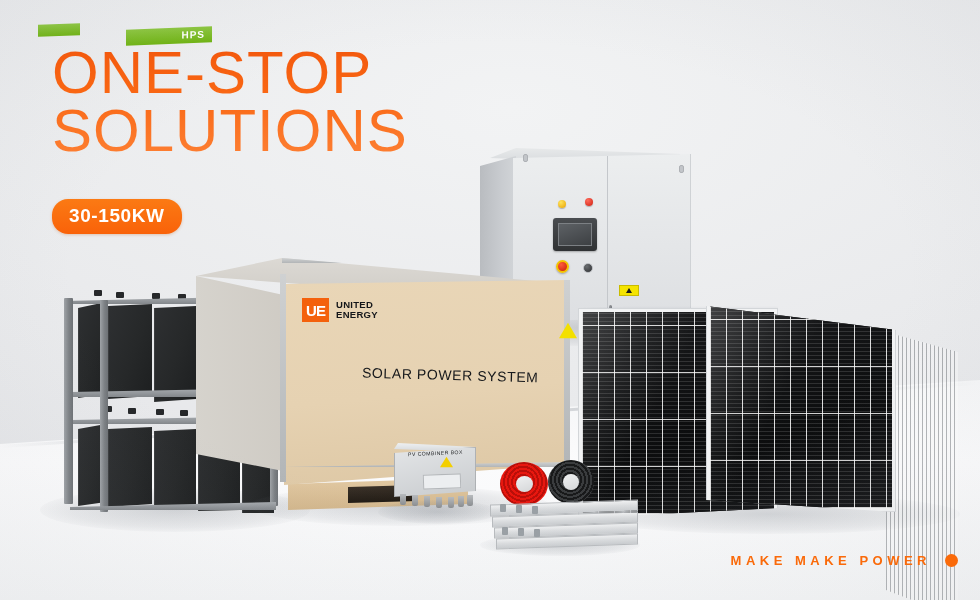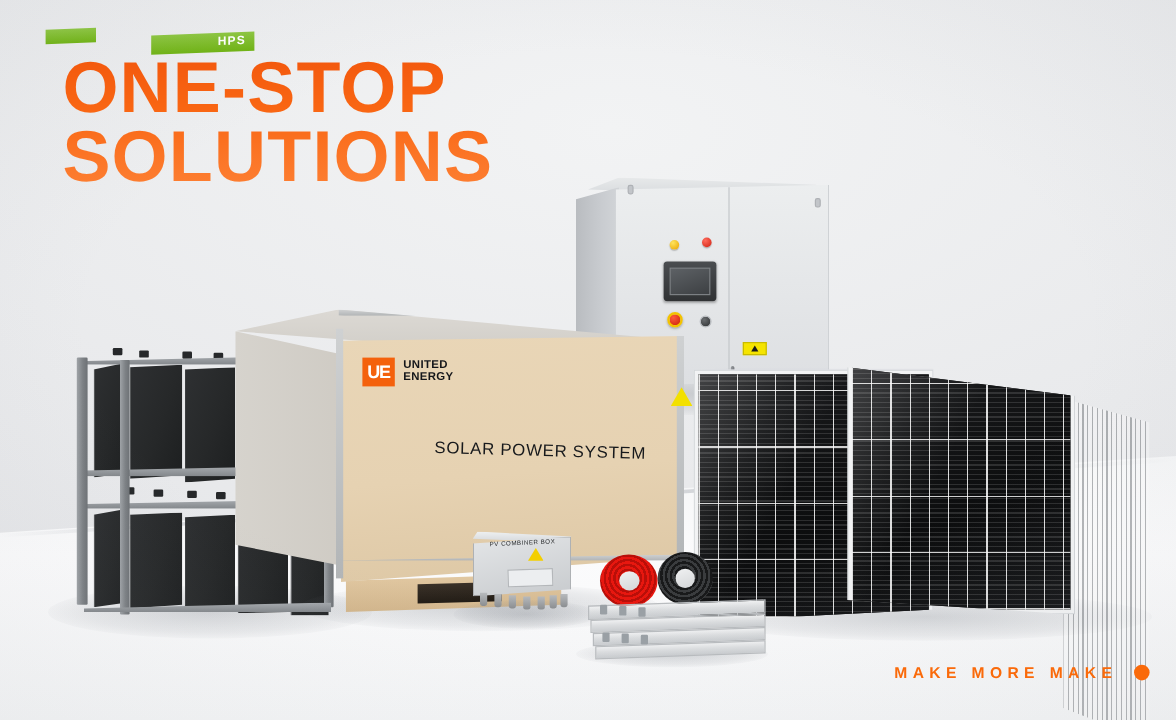--- a/index.html
+++ b/index.html
@@ -26,21 +26,21 @@
   }
   .vign {
     position:absolute; inset:0;
     background:radial-gradient(ellipse 85% 75% at 50% 45%, rgba(255,255,255,0) 50%, rgba(150,155,162,.13) 100%);
     pointer-events:none;
   }
 
   
   .headline {
     position:absolute; left:52px; top:44px;
-    font-size:60px; font-weight:bold; letter-spacing:1px; line-height:58px;
+    font-size:60px; font-weight:normal; letter-spacing:1px; line-height:58px;
     background:linear-gradient(180deg,#f2570d 0%, #f96613 40%, #fd8034 100%);
     -webkit-background-clip:text; background-clip:text; color:transparent;
     -webkit-text-fill-color:transparent; white-space:pre-line;
   }
   .badge {
     position:absolute; left:52px; top:199px;
     padding:6px 17px 7px; border-radius:16px;
     background:linear-gradient(180deg,#fb7a14 0%, #f96209 100%);
     color:#fff; font-size:19px; font-weight:bold; letter-spacing:.6px;
     box-shadow:0 1px 3px rgba(190,90,20,.28);
@@ -371,18 +371,19 @@
   <div class="rail-hole" style="left:516px;top:505px;"></div>
   <div class="rail-hole" style="left:532px;top:506px;"></div>
   <div class="rail-hole" style="left:502px;top:527px;"></div>
   <div class="rail-hole" style="left:518px;top:528px;"></div>
   <div class="rail-hole" style="left:534px;top:529px;"></div>
 
   <div class="vign"></div>
 
   <div class="headline">ONE-STOP
 SOLUTIONS</div>
+  <div class="badge">30-150KW</div>
   <div class="tagline">
-    <span>MAKE MORE MAKE</span>
+    <span>MAKE MAKE POWER</span>
     <span class="dot"></span>
   </div>
 
 </div>
 
 </body></html>

